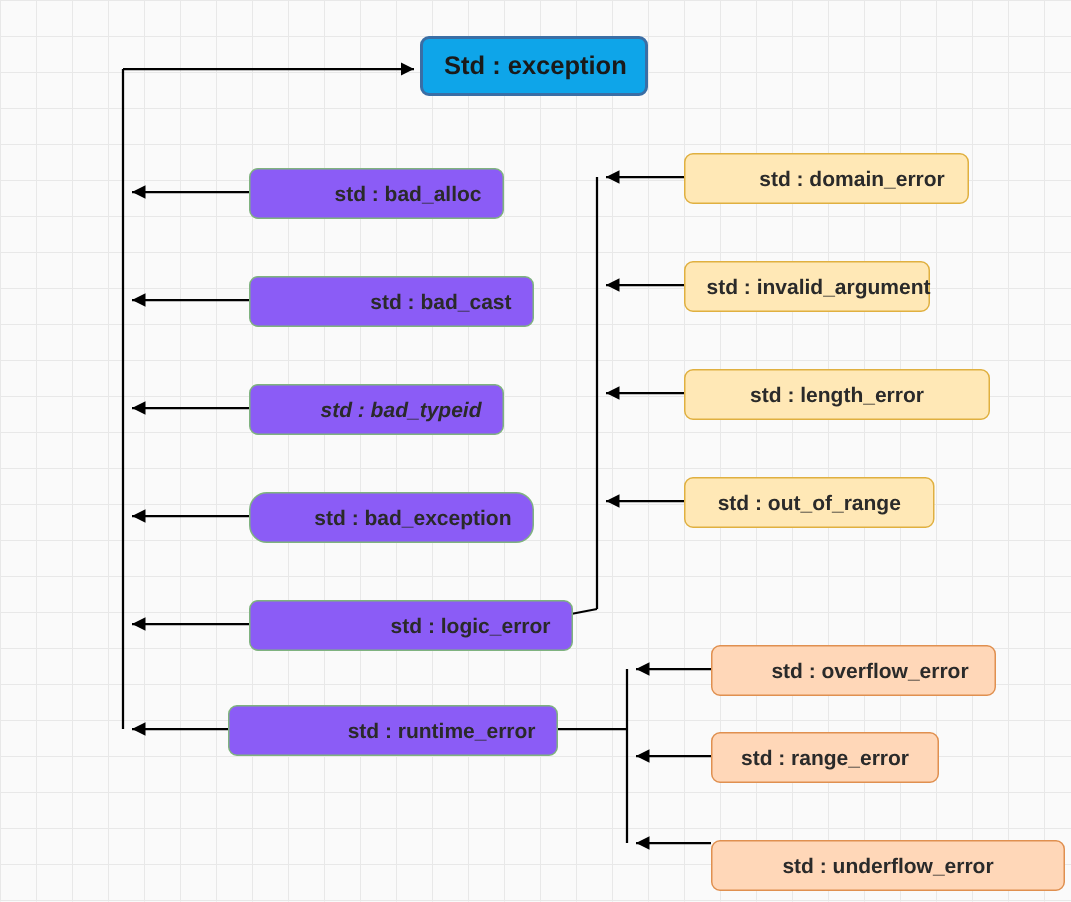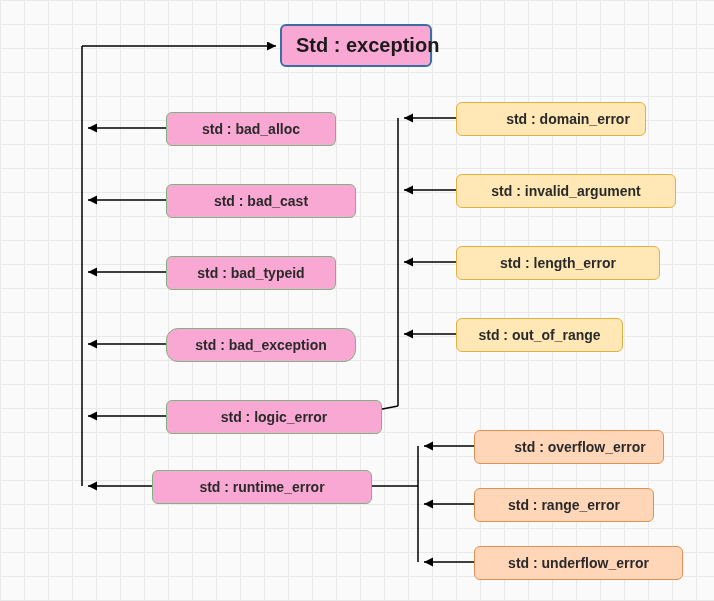--- a/index.html
+++ b/index.html
@@ -21,28 +21,29 @@
     border-radius: 6px;
     padding: 8px 14px;
     font-size: 14px;
     font-weight: bold;
     text-align: center;
     box-sizing: border-box;
     white-space: nowrap;
     color: #2a2a2a;
   }
   .root {
-    background: #f9a8d4;
+    background: #0ea5e9;
     border: 2px solid #3a6ea5;
-    font-size: 20px;
+    font-size: 17px;
     color: #1a1a1a;
   }
   .green {
-    background: #f9a8d4;
+    background: #8b5cf6;
     border: 1.5px solid #7fb37f;
+    text-align: right;
   }
   .yellow {
     background: #ffe8b6;
     border: 1.5px solid #e0b040;
   }
   .orange {
     background: #ffd7b8;
     border: 1.5px solid #e09050;
   }
   svg.arrows {
@@ -85,25 +86,25 @@
   <path d="M474 446 L424 446" stroke="#000" fill="none" stroke-width="1.5" marker-end="url(#ah)"></path>
   <path d="M474 504 L424 504" stroke="#000" fill="none" stroke-width="1.5" marker-end="url(#ah)"></path>
   <path d="M474 562 L424 562" stroke="#000" fill="none" stroke-width="1.5" marker-end="url(#ah)"></path>
   <path d="M418 486 L362 486" stroke="#000" fill="none" stroke-width="1.5" marker-end="url(#ah)"></path>
 </svg>
 
 <div class="node root" style="left:280px; top:24px; width:152px;">Std : exception</div>
 
 <div class="node green" style="left:166px; top:112px; width:170px;">std : bad_alloc</div>
 <div class="node green" style="left:166px; top:184px; width:190px;">std : bad_cast</div>
-<div class="node green" style="left:166px; top:256px; width:170px;">std : bad_typeid</div>
+<div class="node green" style="left:166px; top:256px; width:170px;font-style:italic;">std : bad_typeid</div>
 <div class="node green" style="left:166px; top:328px; width:190px;border-radius:12px;">std : bad_exception</div>
 <div class="node green" style="left:166px; top:400px; width:216px;">std : logic_error</div>
 <div class="node green" style="left:152px; top:470px; width:220px;">std : runtime_error</div>
 
 <div class="node yellow" style="left:456px; top:102px; width:190px;padding-left:48px;">std : domain_error</div>
-<div class="node yellow" style="left:456px; top:174px; width:220px;">std : invalid_argument</div>
+<div class="node yellow" style="left:456px; top:174px; width:164px;">std : invalid_argument</div>
 <div class="node yellow" style="left:456px; top:246px; width:204px;">std : length_error</div>
 <div class="node yellow" style="left:456px; top:318px; width:167px;">std : out_of_range</div>
 
 <div class="node orange" style="left:474px; top:430px; width:190px;padding-left:36px;">std : overflow_error</div>
-<div class="node orange" style="left:474px; top:488px; width:180px;">std : range_error</div>
-<div class="node orange" style="left:474px; top:546px; width:209px;">std : underflow_error</div>
+<div class="node orange" style="left:474px; top:488px; width:152px;">std : range_error</div>
+<div class="node orange" style="left:474px; top:560px; width:236px;">std : underflow_error</div>
 
 </body></html>

